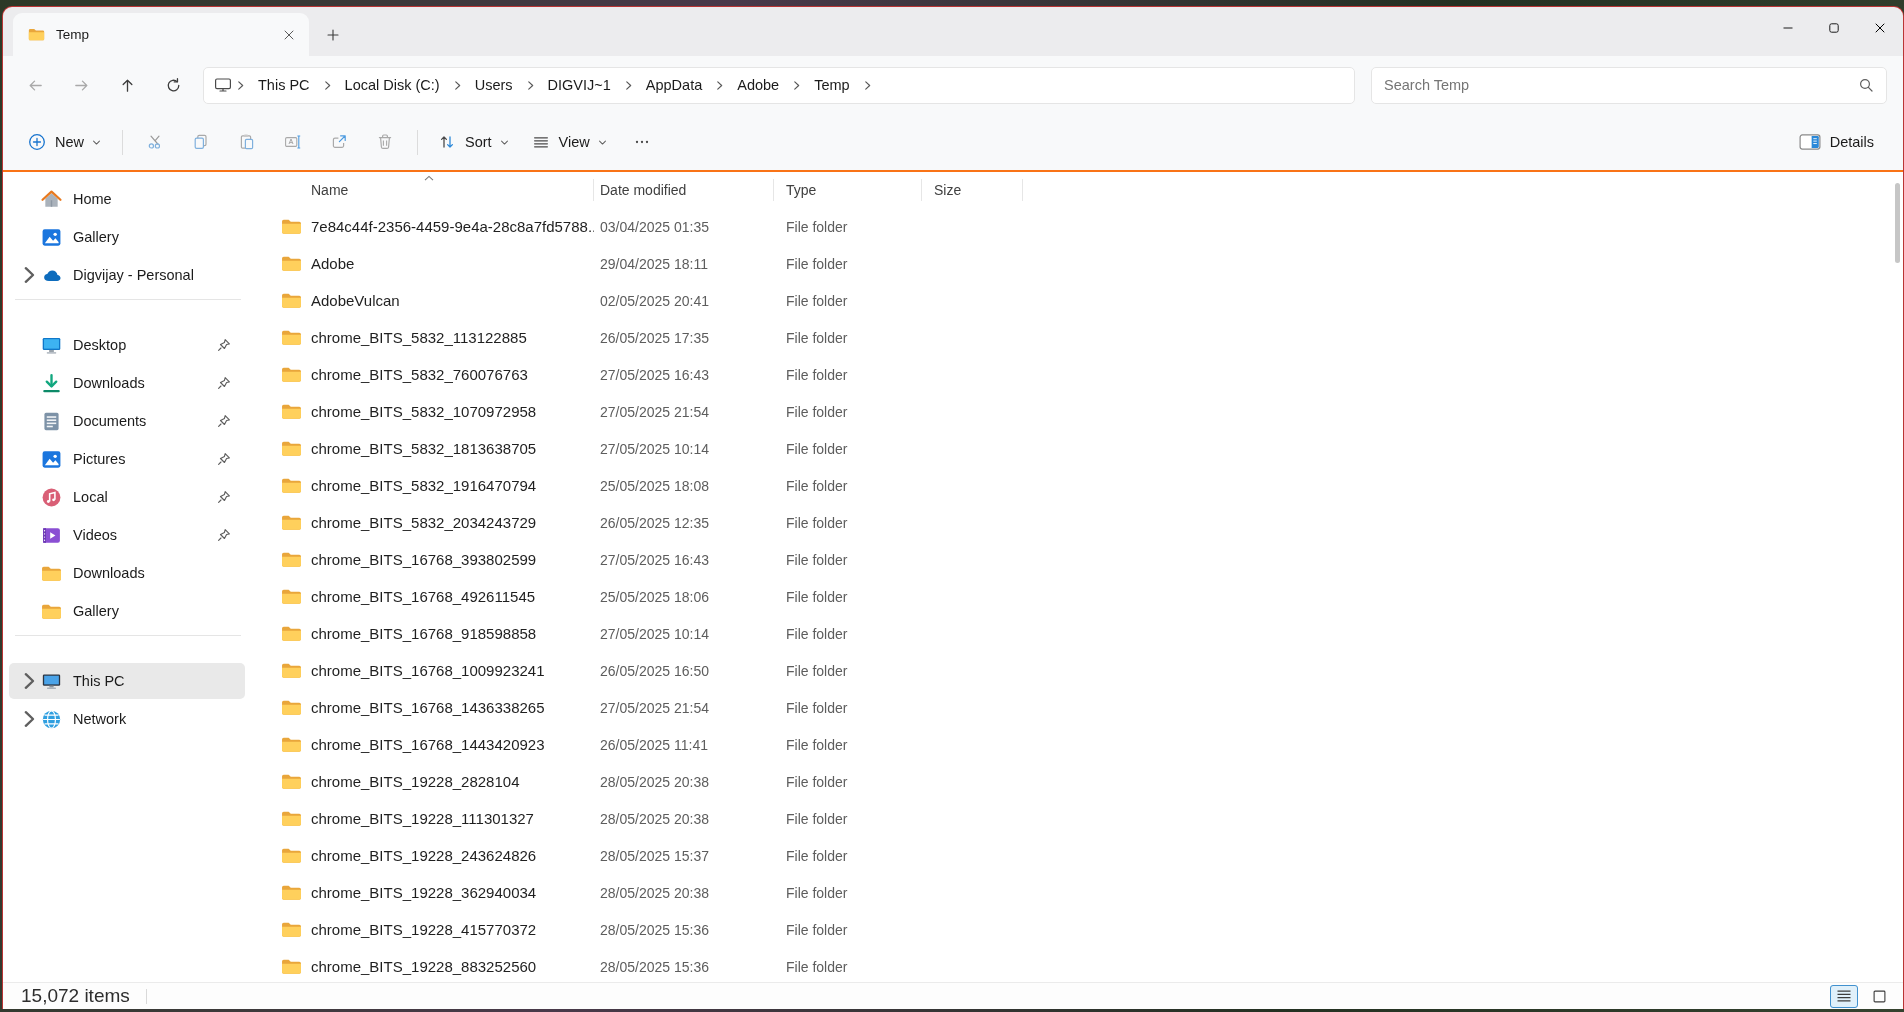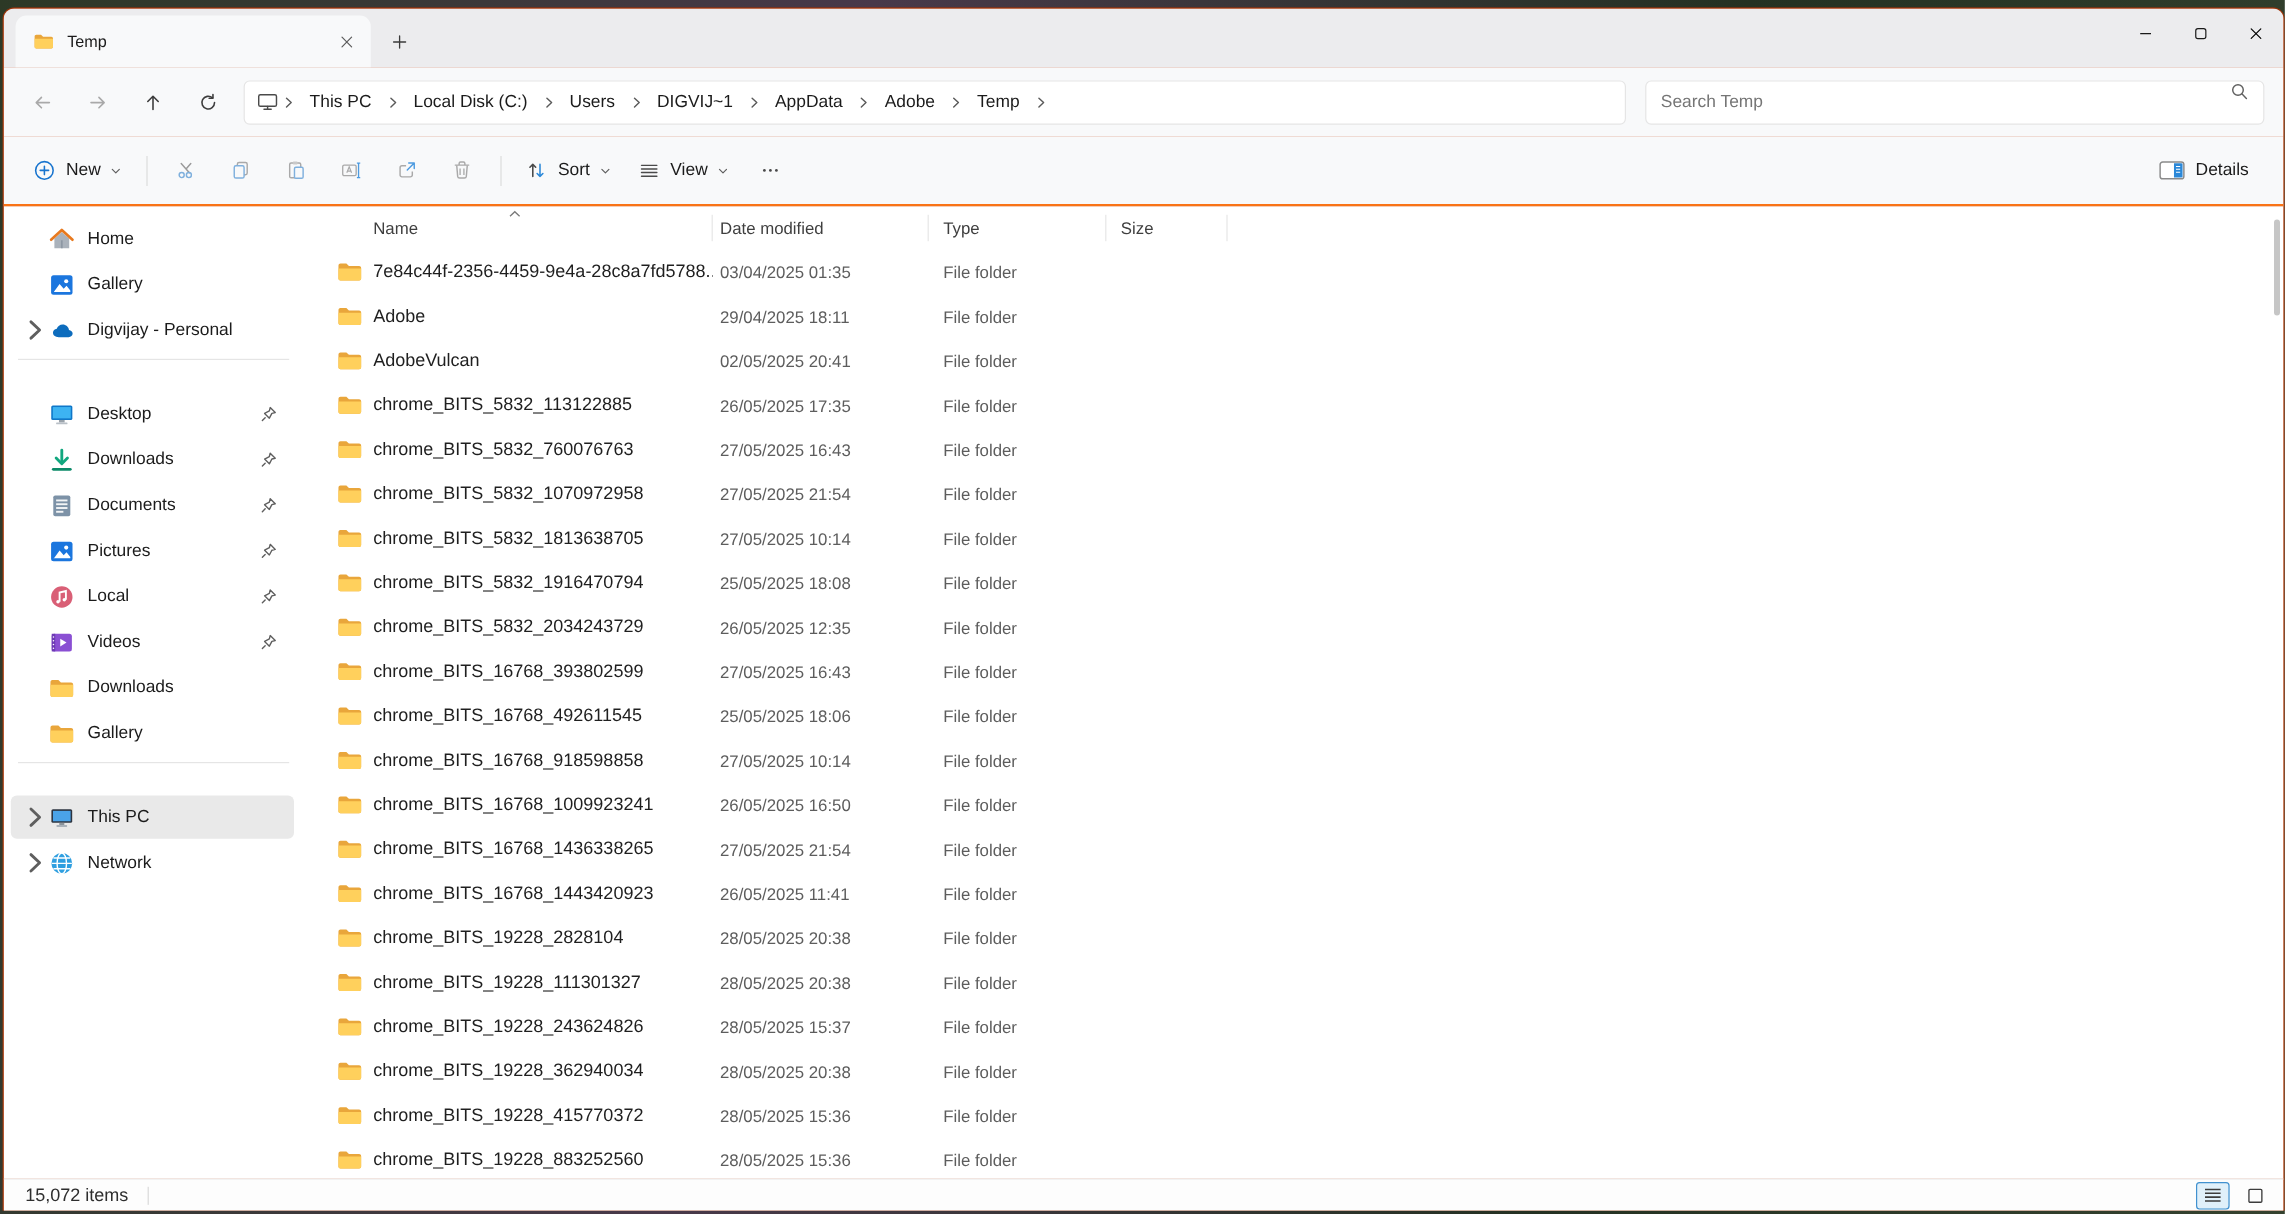--- a/index.html
+++ b/index.html
@@ -4,21 +4,21 @@
 <style>
   * { box-sizing:border-box; margin:0; padding:0; }
   html,body { width:1904px; height:1012px; }
   body {
     position:relative; overflow:hidden;
     font-family:"Liberation Sans", sans-serif;
     background:linear-gradient(100deg,#2c3926 0%,#49394a 35%,#243122 70%,#35422f 100%);
   }
   .window {
     position:absolute; left:2px; top:6px; right:0; bottom:3px;
-    background:#c2410c; border-radius:10px 10px 0 0; overflow:hidden;
+    background:#ef4444; border-radius:10px 10px 0 0; overflow:hidden;
     display:flex; flex-direction:column;
     border:1px solid rgba(0,0,0,.22); border-bottom:none;
   }
   .icon { display:inline-flex; align-items:center; justify-content:center; flex:none; }
   .icon svg { width:100%; height:100%; display:block; }
   .sz12{width:12px;height:12px}.sz13{width:13px;height:13px}.sz14{width:14px;height:14px}
   .sz16{width:16px;height:16px}.sz17{width:17px;height:17px}.sz18{width:18px;height:18px}.sz21{width:21px;height:21px}
   .szpanel{width:22px;height:18px}
 
   
@@ -39,21 +39,21 @@
   .nav-btn.disabled { color:#a9a9a9; }
   .addressbar {
     width:1152px; height:37px; margin-left:10px; flex:none;
     background:#fff; border:1px solid #e5e5e5; border-radius:5px;
     display:flex; align-items:center; padding:0 8px 0 10px; gap:1px;
   }
   .crumb { font-size:14.5px; color:#1b1b1b; padding:4px 9px; border-radius:4px; white-space:nowrap; }
   .bc-chev { width:13px; height:13px; margin:0 1px; }
   .searchbox {
     margin-left:16px; flex:1; height:37px; background:#fff; border:1px solid #e5e5e5;
-    border-radius:5px; display:flex; padding:0 12px; gap:0;
+    border-radius:5px; display:flex; align-items:center; padding:0 12px; gap:0;
   }
   .searchbox input { flex:1; border:none; outline:none; background:transparent; font-family:inherit; font-size:14.5px; color:#1b1b1b; }
   .searchbox input::placeholder { color:#757575; }
 
   
   .toolbar { height:58px; flex:none; background:#f8f9fa; border-bottom:2px solid #f97316; display:flex; align-items:center; padding:0 18px 0 14px; }
   .tb-btn { display:flex; align-items:center; gap:9px; padding:8px 11px; border-radius:5px; font-size:14.5px; color:#1b1b1b; }
   .tb-icon-btn { width:46px; height:40px; display:flex; align-items:center; justify-content:center; border-radius:5px; }
   .tb-divider { width:1px; height:25px; background:#dcdcdc; margin:0 9px; flex:none; }
   .tb-spacer { flex:1; }
@@ -82,21 +82,21 @@
   .f-namecell { display:flex; align-items:center; gap:9px; padding-left:8px; overflow:hidden; }
   .f-icon { width:21px; height:17px; }
   .f-name { font-size:15px; color:#1f1f1f; white-space:nowrap; overflow:hidden; }
   .f-date { font-size:14px; color:#5d5d5d; padding-left:6px; }
   .f-type { font-size:14px; color:#5d5d5d; padding-left:12px; }
   .f-size { font-size:14px; color:#5d5d5d; padding-left:12px; }
   .scroll-thumb { position:absolute; right:3px; top:11px; width:5px; height:80px; border-radius:3px; background:#c6c6c6; }
 
   
   .statusbar { height:27px; flex:none; background:#fdfdfd; border-top:1px solid #ebebeb; display:flex; align-items:center; padding:0 10px 0 18px; }
-  .status-count { font-size:15px; color:#2e2e2e; }
+  .status-count { font-size:19px; color:#2e2e2e; }
   .status-div { width:1px; height:15px; background:#d9d9d9; margin-left:16px; }
   .view-btns { margin-left:auto; display:flex; gap:7px; }
   .vbtn { width:28px; height:23px; display:flex; align-items:center; justify-content:center; border-radius:3px; color:#3c3c3c; }
   .vbtn.active { background:#e0f0fa; outline:1.5px solid #4191cf; outline-offset:-1.5px; }
 </style>
 </head>
 <body>
 
 <div class="window">
 

